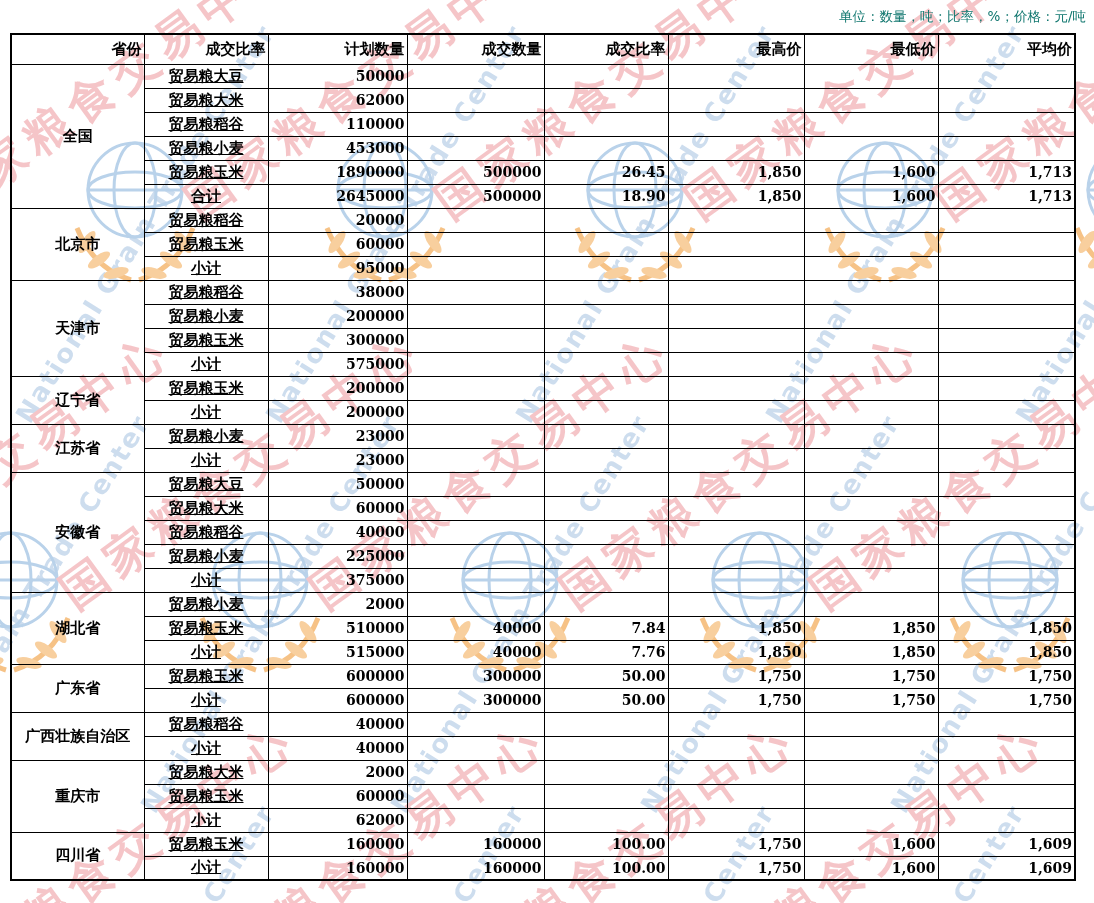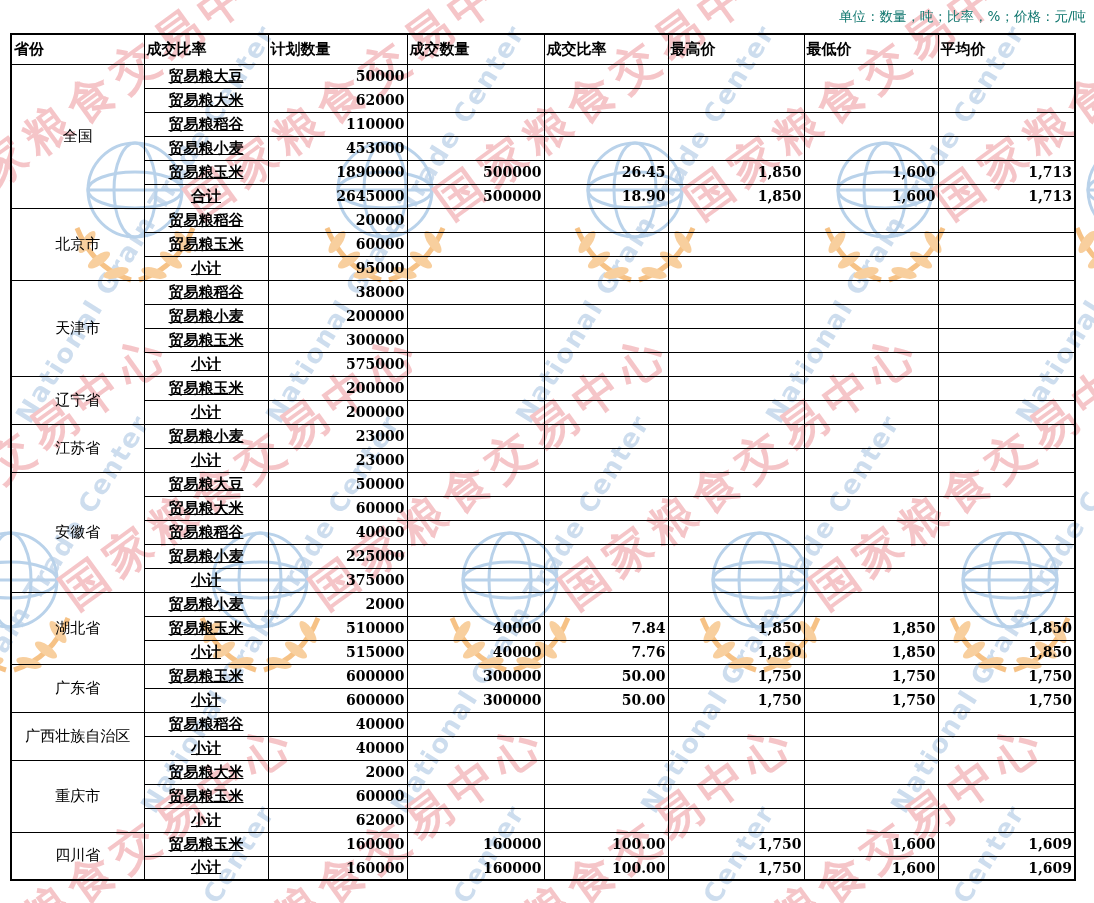--- a/index.html
+++ b/index.html
@@ -33,25 +33,25 @@
     background:transparent;
   }
   table.report th, table.report td {
     border:1px solid #000;
     box-sizing:border-box;
     overflow:hidden; white-space:nowrap;
     background:transparent;
   }
   table.report th {
     height:30px; font-size:15px; font-weight:bold;
-    text-align:left; vertical-align:middle; padding:0 2px;
+    text-align:right; vertical-align:middle; padding:0 2px;
   }
   table.report td { height:24px; padding:0 2px; }
   td.province {
-    font-size:15px; font-weight:normal; text-align:center; vertical-align:middle;
+    font-size:15px; font-weight:bold; text-align:center; vertical-align:middle;
   }
   td.year {
     font-size:15px; font-weight:bold; text-align:center; vertical-align:middle;text-decoration:underline;
   }
   td.num {
     font-family:"DejaVu Serif", serif;
     font-size:14px; font-weight:bold;
     text-align:right; vertical-align:middle; padding-right:5px;
   }
 </style>

